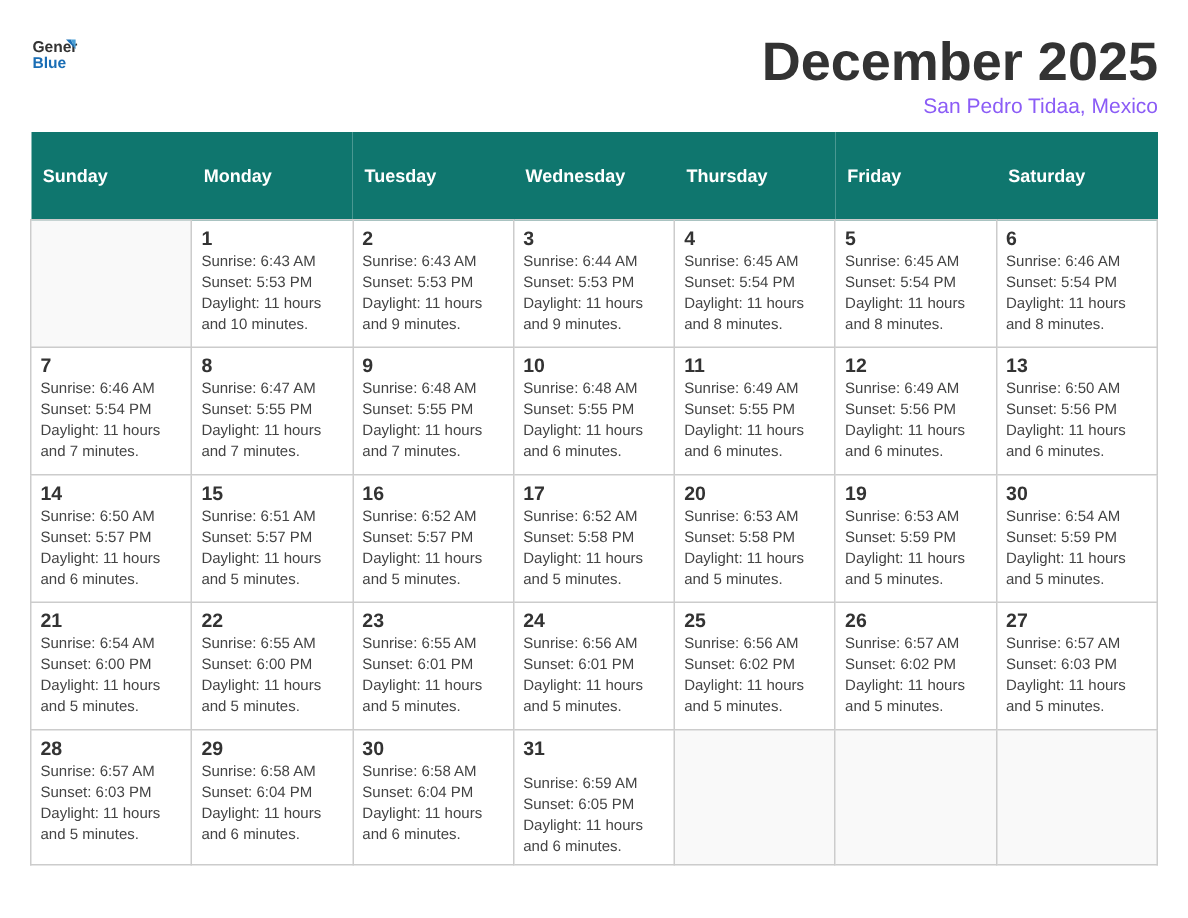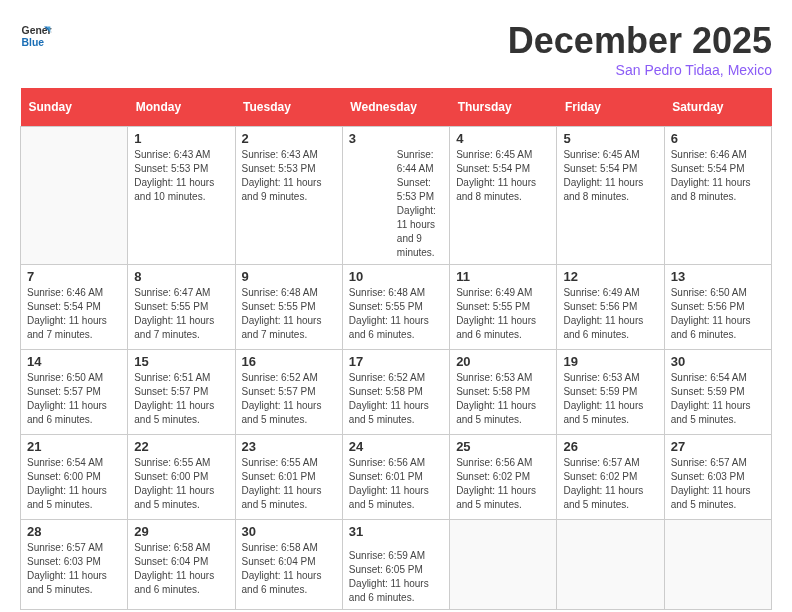--- a/index.html
+++ b/index.html
@@ -37,24 +37,24 @@
     .cal-subtitle {
       font-size: 14px;
       color: #8b5cf6;
     }
     table {
       width: 100%;
       border-collapse: collapse;
       font-size: 11px;
     }
     .day-header {
-      background-color: #ef4444;
+      background-color: #0f766e;
       color: #fff;
       text-align: left;
-      padding: 12px 8px;
+      padding: 22px 8px;
       font-size: 12px;
       font-weight: bold;
     }
     td {
       border: 1px solid #ccc;
       vertical-align: top;
       padding: 4px 6px;
       width: 107px;
       min-height: 80px;
       height: 85px;
@@ -118,21 +118,21 @@
         </td>
         <td>
           <span class="day-num">2</span>
           <div class="day-info" style="white-space: pre-line;">Sunrise: 6:43 AM
 Sunset: 5:53 PM
 Daylight: 11 hours
 and 9 minutes.</div>
         </td>
         <td>
           <span class="day-num">3</span>
-          <div class="day-info" style="white-space: pre-line; margin-left: 48px;">Sunrise: 6:44 AM
+          <div class="day-info" style="white-space: pre-line;">Sunrise: 6:44 AM
 Sunset: 5:53 PM
 Daylight: 11 hours
 and 9 minutes.</div>
         </td>
         <td>
           <span class="day-num">4</span>
           <div class="day-info" style="white-space: pre-line;">Sunrise: 6:45 AM
 Sunset: 5:54 PM
 Daylight: 11 hours
 and 8 minutes.</div>

